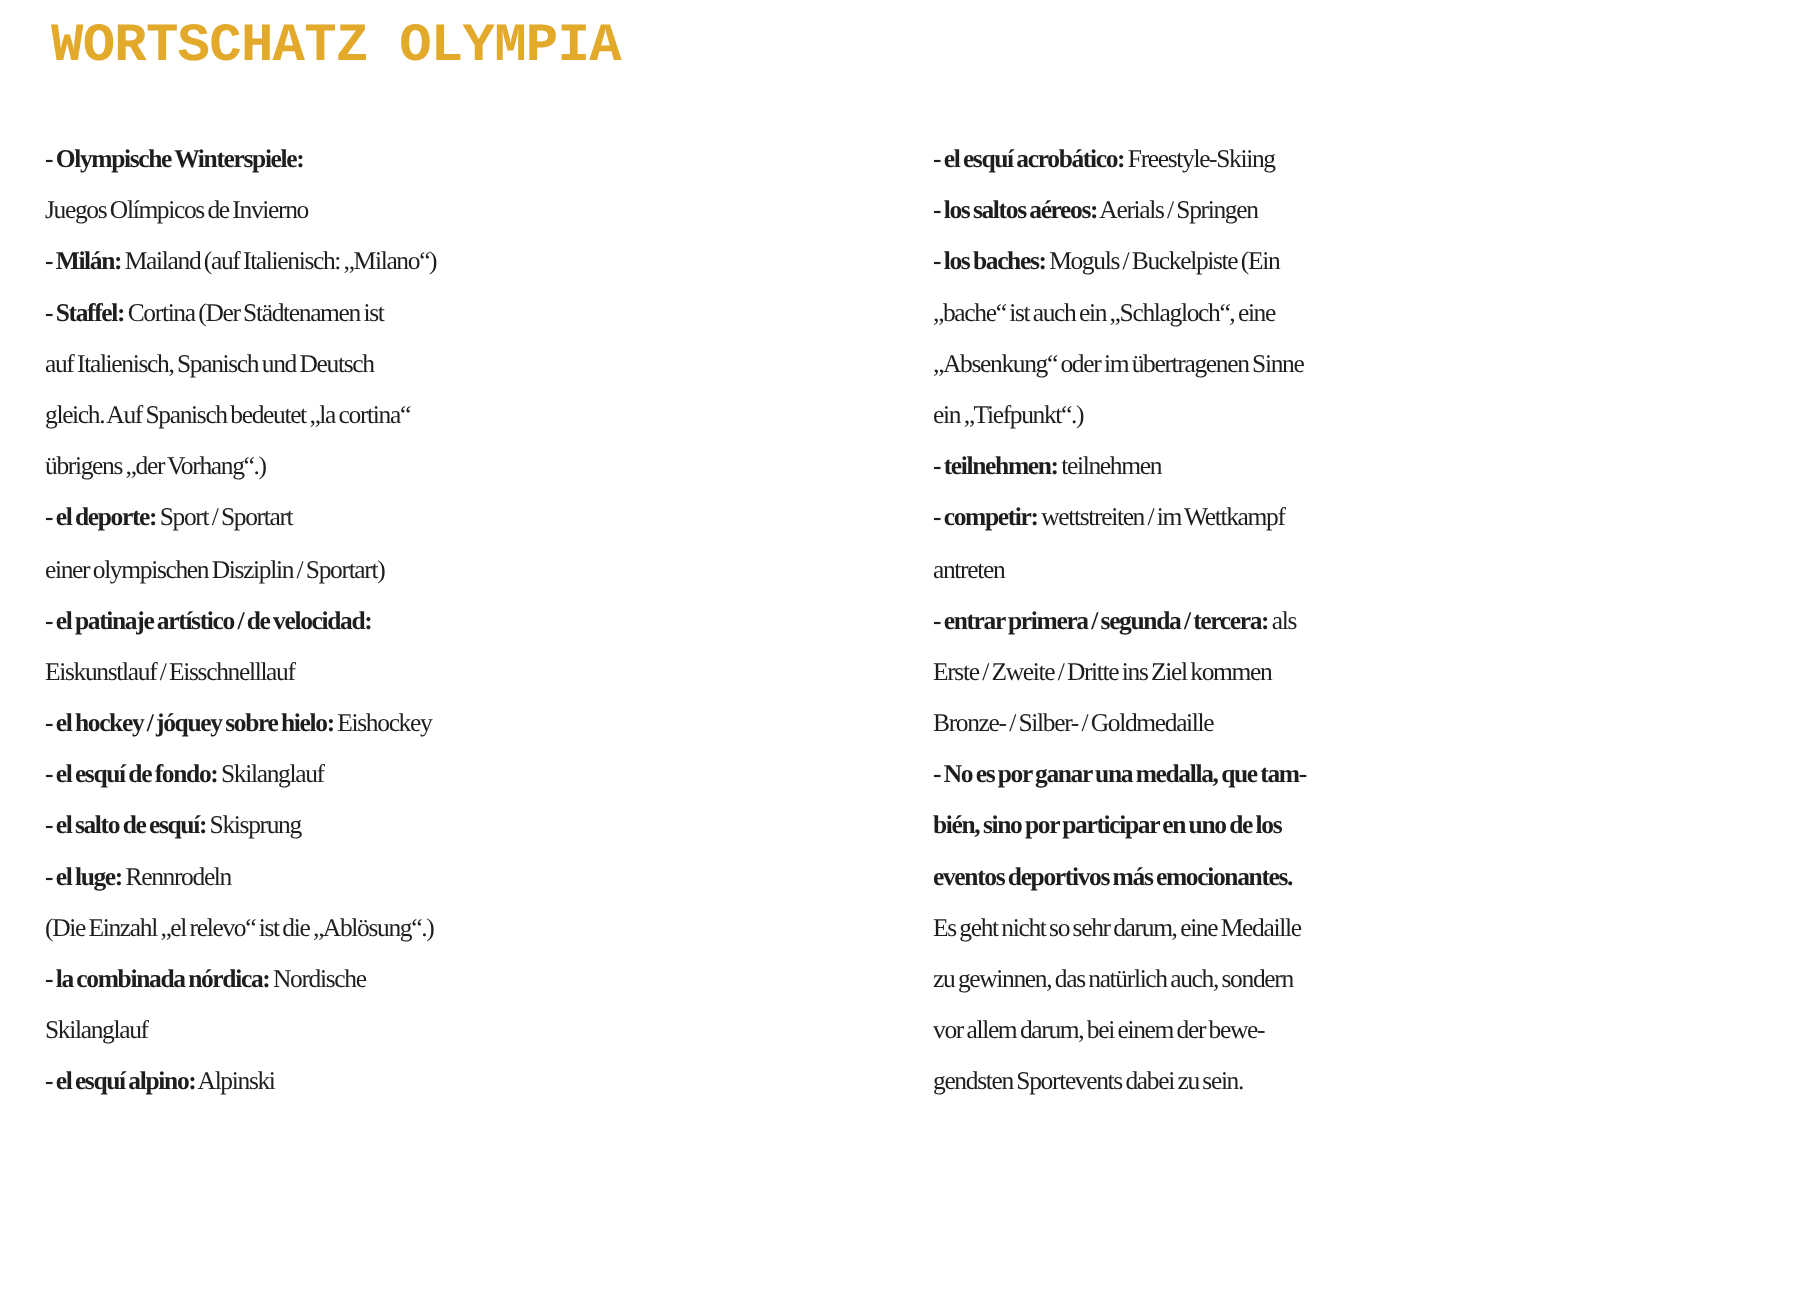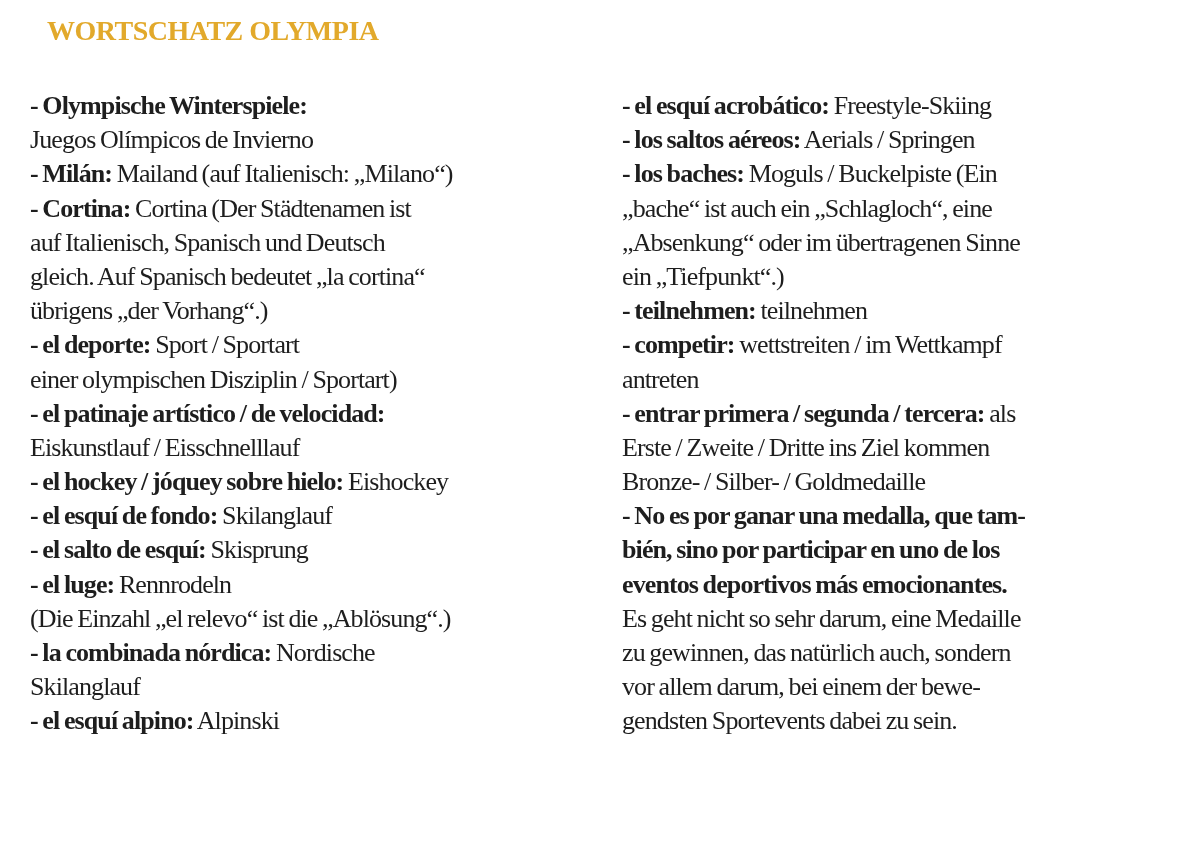--- a/index.html
+++ b/index.html
@@ -2,47 +2,47 @@
 <html><head>
   <meta charset="utf-8">
   <style>
     html, body { margin: 0; padding: 0; background: #ffffff; }
     body {
       width: 1200px; height: 860px; overflow: hidden; position: relative;
       font-family: "DejaVu Serif", "Liberation Serif", serif;
       color: #1e1e1e;
     }
     .title {
-      position: absolute; left: 47px; top: 12px;
-      font-family: Liberation Serif, serif;
-      font-weight: bold; font-size: 28px; letter-spacing: -0.5px;
+      position: absolute; left: 34px; top: 12px;
+      font-family: Liberation Mono, monospace;
+      font-weight: bold; font-size: 36px; letter-spacing: -0.5px;
       color: var(--accent, #e2a92b);
       line-height: 38px;
     }
     .col {
       position: absolute; top: 89px;
-      font-size: 26px; line-height: 34.2px;
+      font-size: 17px; line-height: 34.2px;
       letter-spacing: -0.9px; word-spacing: -1px;
       font-family: "Liberation Serif", "DejaVu Serif", serif;
     }
     .col.left { left: 30px; width: 580px; }
     .col.right { left: 622px; width: 560px; }
     .line { white-space: nowrap; display: block; height: 34.2px; }
     .b { font-weight: bold; }
   </style>
 </head>
 <body style="--accent: #e2a92b;">
 
 <div class="title">WORTSCHATZ OLYMPIA</div>
 
 <div class="col left">
   <span class="line"><span class="b">- Olympische Winterspiele:</span><span></span></span>
   <span class="line"><span class="b"></span><span>Juegos Olímpicos de Invierno</span></span>
   <span class="line"><span class="b">- Milán:</span><span> Mailand (auf Italienisch: „Milano“)</span></span>
-  <span class="line"><span class="b">- Cortina:</span><span> Cortina (Der Städtenamen ist</span></span>
+  <span class="line"><span class="b">- Staffel:</span><span> Cortina (Der Städtenamen ist</span></span>
   <span class="line"><span class="b"></span><span>auf Italienisch, Spanisch und Deutsch</span></span>
   <span class="line"><span class="b"></span><span>gleich. Auf Spanisch bedeutet „la cortina“</span></span>
   <span class="line"><span class="b"></span><span>übrigens „der Vorhang“.)</span></span>
   <span class="line"><span class="b">- el deporte:</span><span> Sport / Sportart</span></span>
   <span class="line"><span class="b"></span><span>einer olympischen Disziplin / Sportart)</span></span>
   <span class="line"><span class="b">- el patinaje artístico / de velocidad:</span><span></span></span>
   <span class="line"><span class="b"></span><span>Eiskunstlauf / Eisschnelllauf</span></span>
   <span class="line"><span class="b">- el hockey / jóquey sobre hielo:</span><span> Eishockey</span></span>
   <span class="line"><span class="b">- el esquí de fondo:</span><span> Skilanglauf</span></span>
   <span class="line"><span class="b">- el salto de esquí:</span><span> Skisprung</span></span>

